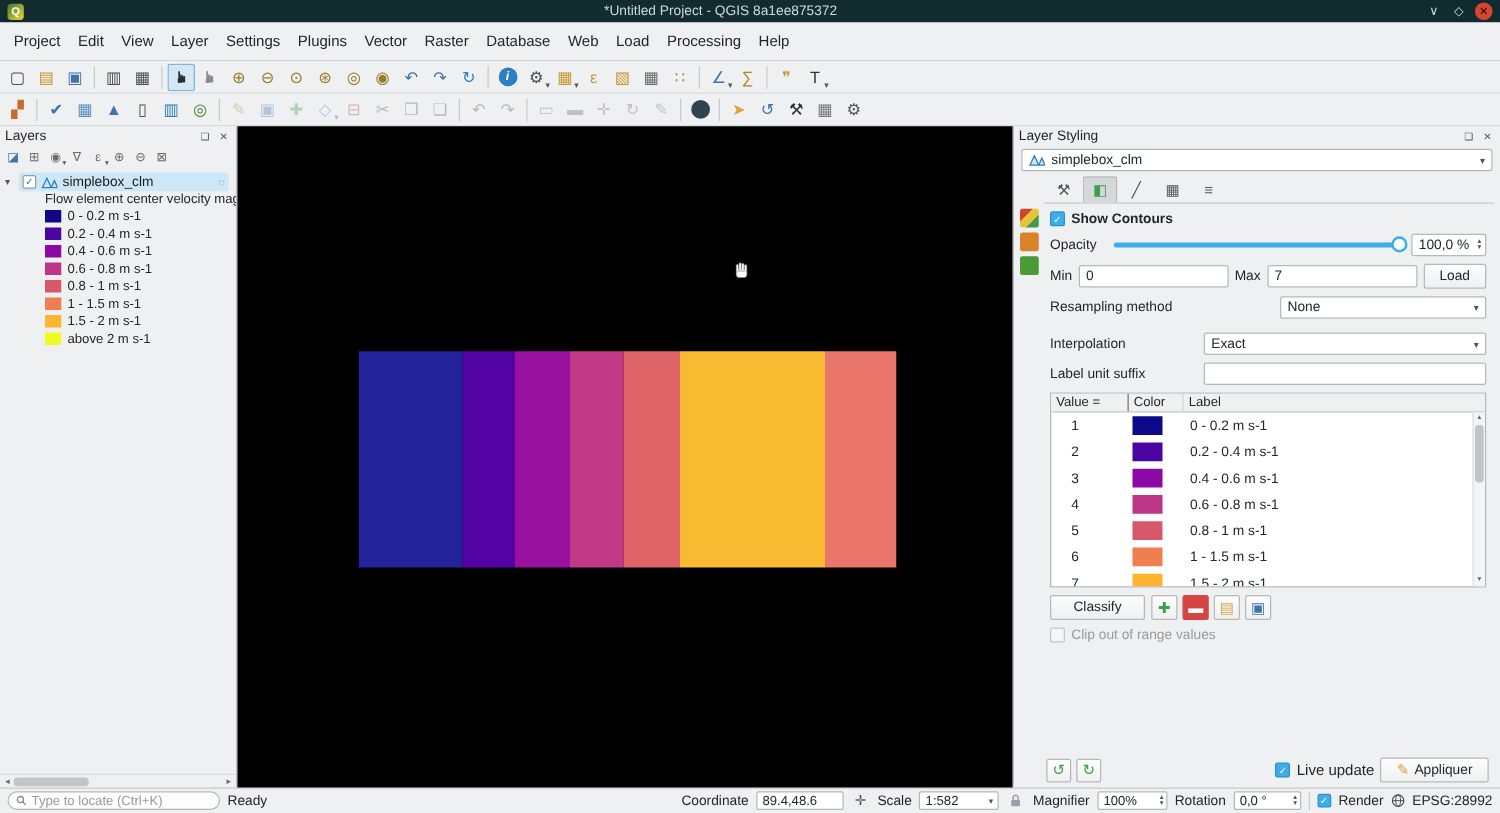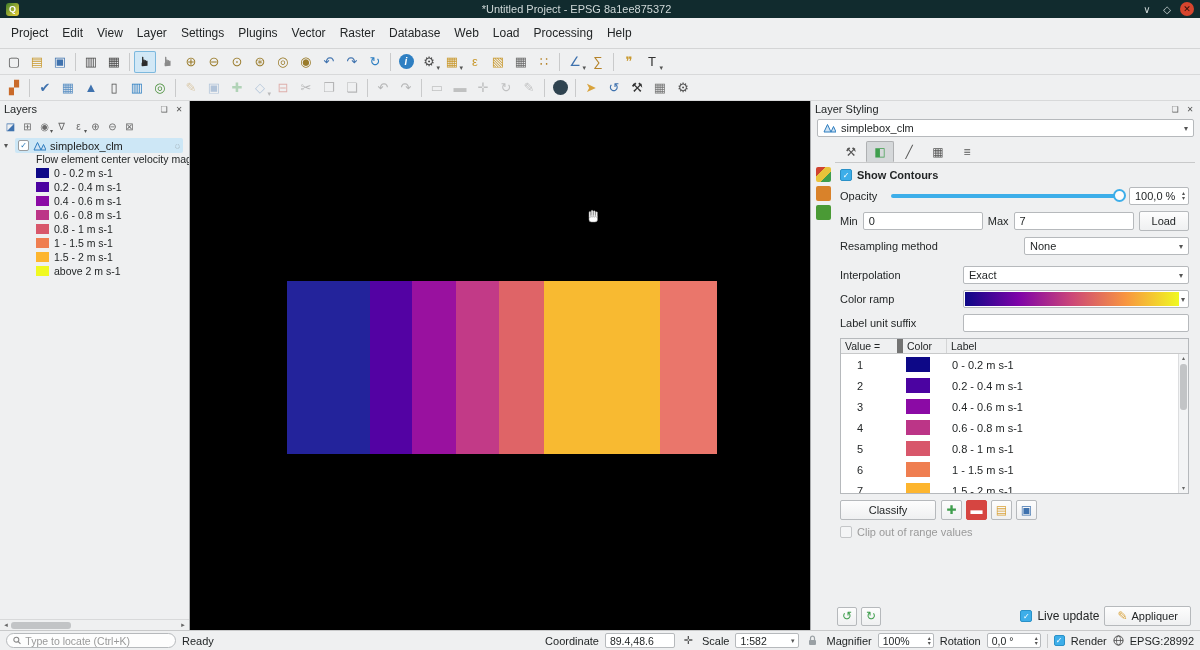--- a/index.html
+++ b/index.html
@@ -89,21 +89,21 @@
   .tinput { height:18px; background:#fff; border:1px solid #b6b9bc; border-radius:2px; padding:0 5px; display:flex; align-items:center; font-size:11px; }
   .grow { flex:1; }
   .btn { height:20px; padding:0 12px; background:linear-gradient(#fdfdfd,#eff0f1); border:1px solid #b6b9bc; border-radius:2px; display:flex; align-items:center; justify-content:center; font-size:11px; gap:4px; flex:0 0 auto; }
   .lbl-115 { width:118px; flex:0 0 auto; }
   .ramp-wrap { flex:1; display:flex; align-items:center; border:1px solid #b6b9bc; border-radius:2px; background:#fff; height:18px; padding:1px; }
   .ramp { flex:1; height:100%; }
   .ramp-wrap::after { content:"▾"; font-size:8px; color:#555; padding:0 2px; }
 
   .vtable { border:1px solid #b6b9bc; background:#fff; height:156px; display:flex; flex-direction:column; position:relative; flex:0 0 auto; }
   .vt-head { display:flex; background:#eff0f1; border-bottom:1px solid #c8c9ca; height:15px; font-size:10.5px; align-items:center; flex:0 0 auto; }
-  .hc-val { width:62px; padding-left:4px; border-right:6px solid #737373; height:100%; display:flex; align-items:center; }
+  .hc-val { width:62px; padding-left:4px; border-right:1px solid #737373; height:100%; display:flex; align-items:center; }
   .hc-col { width:44px; padding-left:4px; border-right:1px solid #d4d5d6; height:100%; display:flex; align-items:center; }
   .hc-lab { flex:1; padding-left:4px; }
   .vt-body { flex:1; overflow:hidden; }
   .vt-row { display:flex; align-items:center; height:21px; }
   .vc-val { width:62px; padding-left:16px; }
   .vc-col { width:44px; display:flex; align-items:center; padding-left:3px; }
   .vc-swatch { width:24px; height:15px; }
   .vc-lab { flex:1; padding-left:5px; }
   .vt-scroll { position:absolute; right:0; top:15px; bottom:0; width:10px; background:#f3f4f5; border-left:1px solid #dcdddf; }
   .vt-up, .vt-dn { position:absolute; left:0; right:0; height:9px; font-size:6px; color:#666; text-align:center; line-height:9px; }
@@ -128,21 +128,21 @@
   .sb-sep { width:1px; height:14px; background:#c9cacb; }
   .sb-icon { width:15px; height:15px; display:flex; align-items:center; justify-content:center; font-size:11px; color:#555; }
 </style>
 </head>
 <body>
 
 <div class="app">
 
   <div class="titlebar">
     <div class="logo">Q</div>
-    <div class="tb-title">*Untitled Project - EPSG 8a1ee875372</div>
+    <div class="tb-title">*Untitled Project - QGIS 8a1ee875372</div>
     <div class="winbtn">∨</div>
     <div class="winbtn">◇</div>
     <div class="winbtn close">✕</div>
   </div>
 
   <div class="menubar" id="menubar">
       <span class="menu-item">Project</span>
       <span class="menu-item">Edit</span>
       <span class="menu-item">View</span>
       <span class="menu-item">Layer</span>
@@ -536,26 +536,20 @@
                 </div>
             </div>
 
             <div class="frow" style="margin-top:5px">
               <span class="lbl-115">Interpolation</span>
               <div class="combo grow">
                   <span>Exact</span>
                 </div>
             </div>
 
-            <div class="frow">
-              <span class="lbl-115">Color ramp</span>
-              <div class="ramp-wrap">
-                  <div class="ramp" id="rampBar" style="background: linear-gradient(to right, rgb(13, 8, 135), rgb(126, 3, 168), rgb(204, 71, 120), rgb(248, 149, 64), rgb(240, 249, 33));"></div>
-                </div>
-            </div>
 
             <div class="frow">
               <span class="lbl-115">Label unit suffix</span>
               <div class="tinput grow">
                   <span></span>
                 </div>
             </div>
 
             <div class="vtable">
               <div class="vt-head">
@@ -616,21 +610,21 @@
                 </div>
               <div class="vt-scroll">
                 <div class="vt-up">▴</div>
                 <div class="vt-thumb"></div>
                 <div class="vt-dn">▾</div>
               </div>
             </div>
 
 
             <div class="frow">
-              <div class="btn" style="width:96px">
+              <div class="btn" style="width:76px">
                   <span>Classify</span>
                 </div>
               <span id="classifyTools" style="display:flex;gap:4px">
                   <div class="sqbtn">
                     <span style="color: rgb(63, 158, 77);">✚</span>
                   </div>
                   <div class="sqbtn" style="background: rgb(214, 69, 65); border-color: rgb(214, 69, 65);">
                     <span style="color: rgb(255, 255, 255);">▬</span>
                   </div>
                   <div class="sqbtn">

